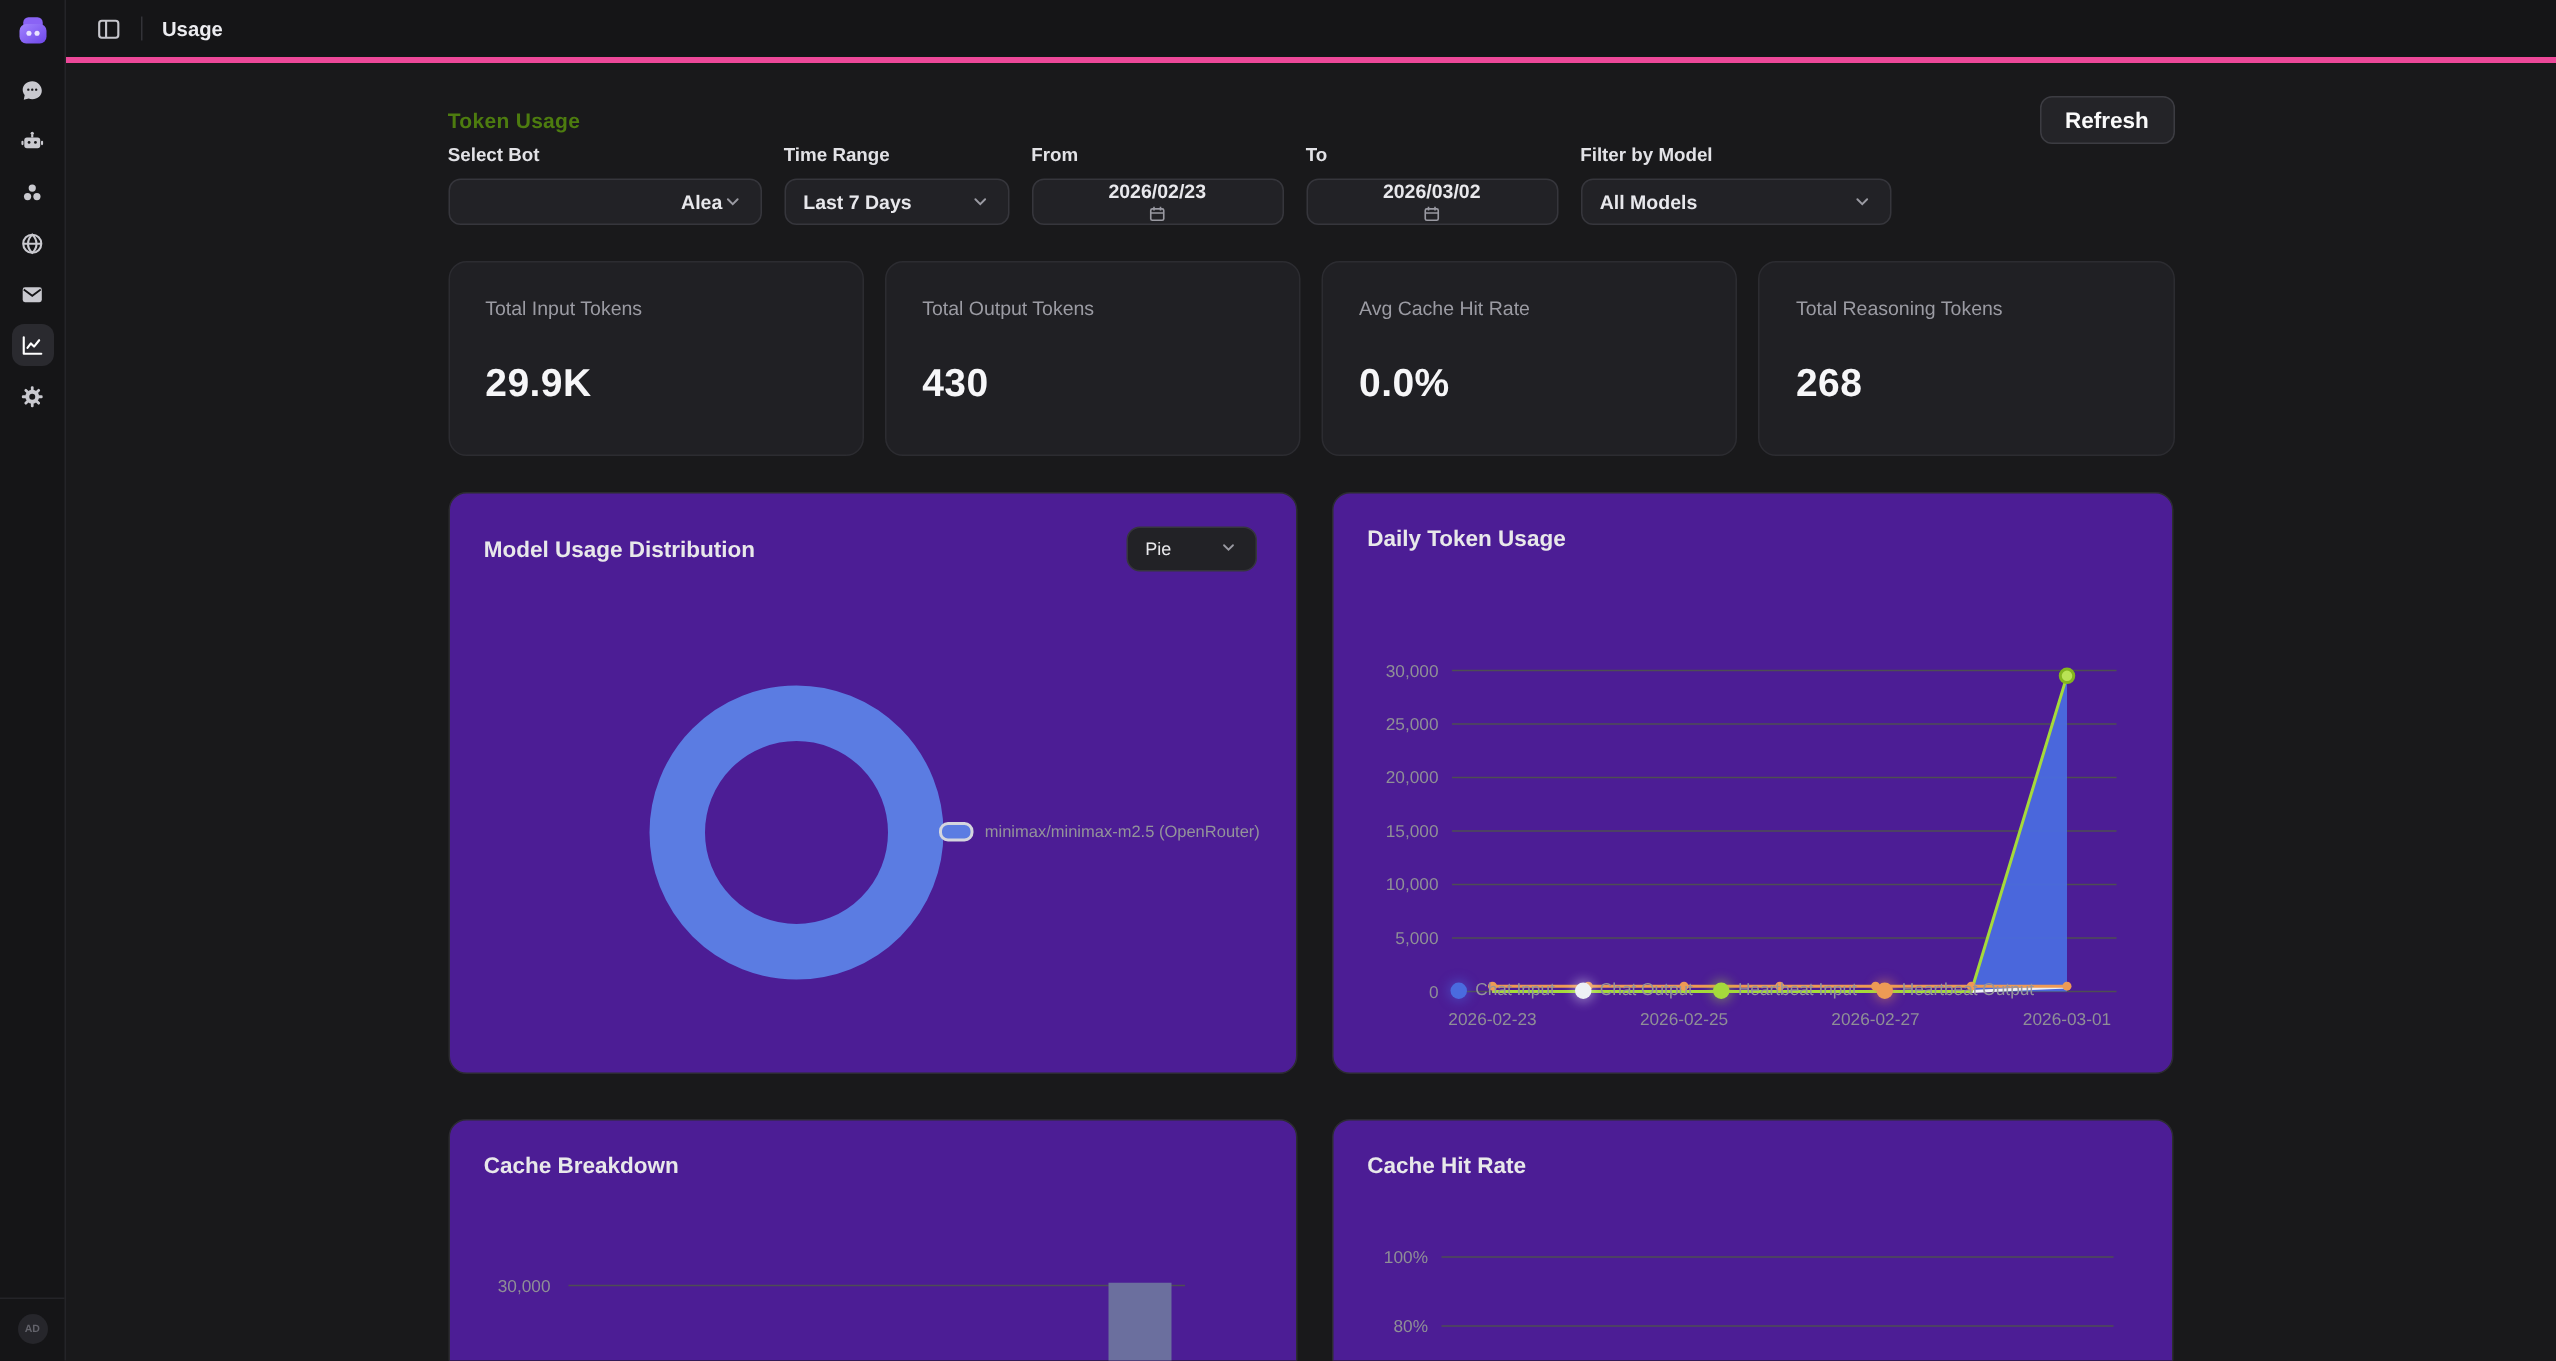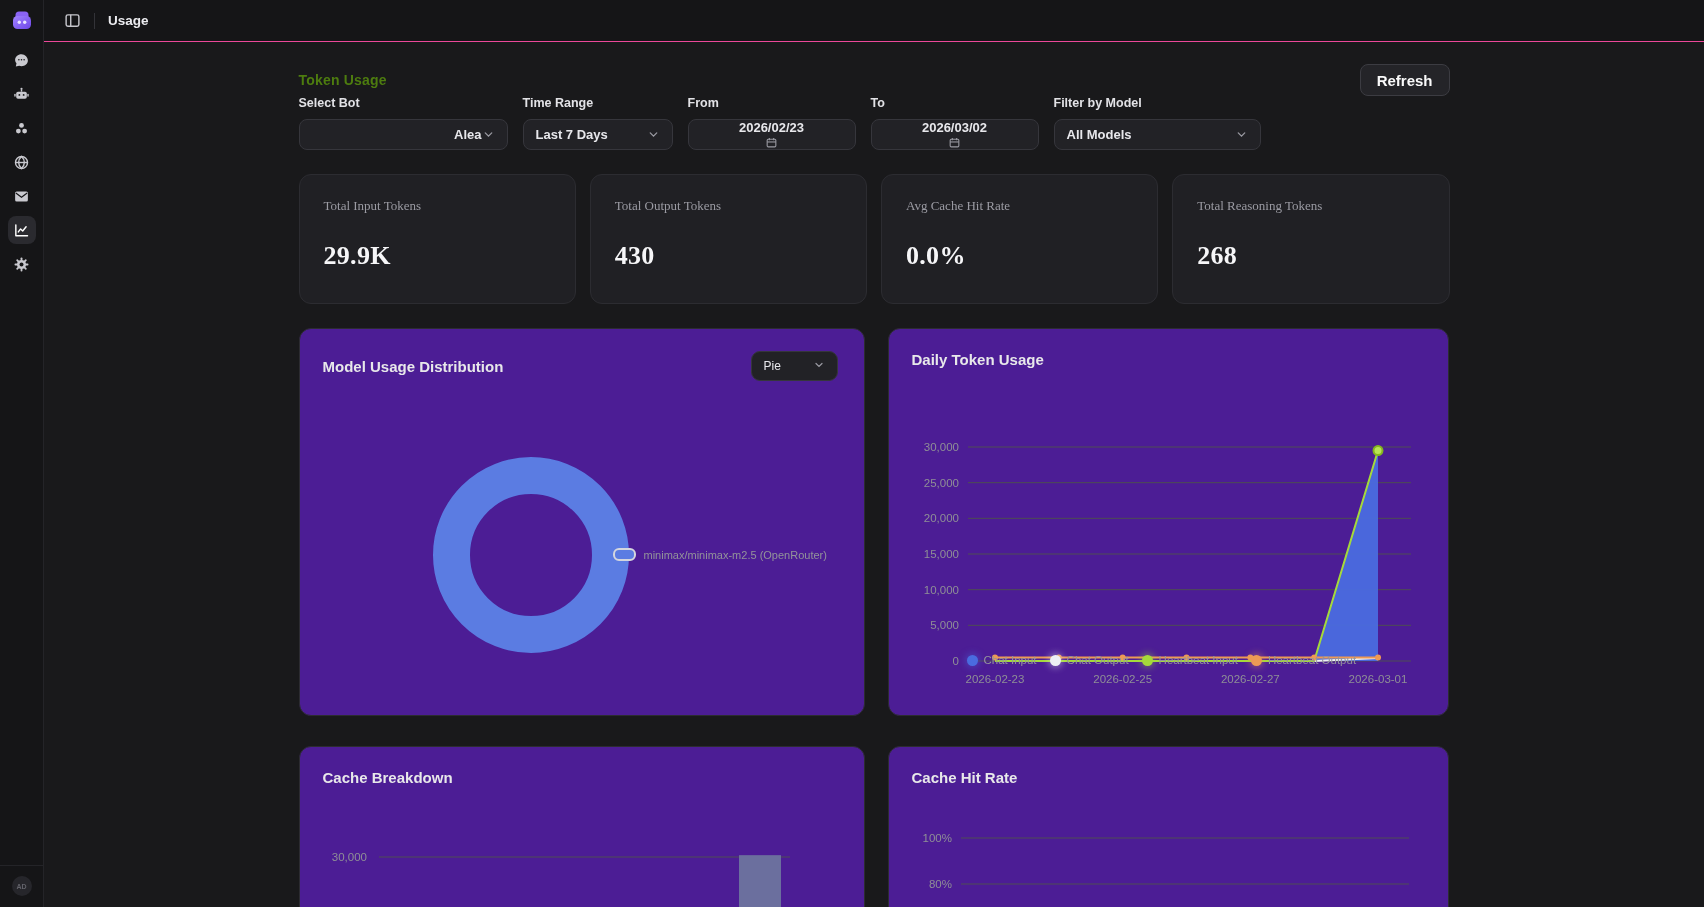--- a/index.html
+++ b/index.html
@@ -15,21 +15,21 @@
              display:flex; align-items:center; justify-content:center; color:#c9c9cf; cursor:pointer; }
   .nav-btn.active { background:#2a2a2f; color:#ffffff; }
   .nav-btn svg { display:block; }
   .sidebar-footer { margin-top:auto; width:100%; border-top:1px solid #242428;
                     display:flex; justify-content:center; padding:10px 0 11px; }
   .avatar { width:20px; height:20px; border-radius:50%; background:#26262b; color:#63636b;
             font-size:7px; font-weight:bold; display:flex; align-items:center; justify-content:center; }
 
   
   .topbar { position:fixed; left:44px; right:0; top:0; height:42px; background:#151517;
-            border-bottom:1px solid #ec4899; display:flex; align-items:center; padding:0 20px; gap:13px; z-index:10; }
+            border-bottom:4px solid #ec4899; display:flex; align-items:center; padding:0 20px; gap:13px; z-index:10; }
   .panel-toggle { background:none; border:none; color:#c6c6cc; cursor:pointer; display:flex; padding:0; }
   .topbar-divider { width:1px; height:16px; background:#333338; }
   .topbar-title { font-size:13.5px; font-weight:bold; color:#ececf0; }
 
   
   .main { position:absolute; left:44px; top:42px; right:0; bottom:0; overflow:hidden; background:#19191b; }
   .container { width:1151px; margin:0 auto; padding-top:22px; }
 
   .title-row { display:flex; justify-content:space-between; align-items:center; height:32px; }
   .page-h1 { font-size:14px; font-weight:bold; color:#4d7c0f; letter-spacing:.2px; }
@@ -38,42 +38,42 @@
 
   .filters { display:flex; gap:15px; }
   .filter-group { display:flex; flex-direction:column; gap:9px; }
   .filter-label { font-size:12.5px; font-weight:bold; color:#e2e2e6; }
   .control { height:31px; background:#222226; border:1px solid #36363c; border-radius:8px;
              display:flex; align-items:center; justify-content:space-between; padding:0 12px;
              font-size:13px; font-weight:bold; color:#e8e8ec; cursor:pointer; }
   .control .chev, .control .cal { color:#9a9aa2; display:flex; }
   .w-bot { width:209px;justify-content:flex-end; } .w-range { width:150px; } .w-date { width:168px;flex-direction:column; } .w-model { width:207px; }
 
-  .stats { display:flex; gap:14px; margin-top:24px;font-family:Liberation Serif, serif; }
+  .stats { display:flex; gap:14px; margin-top:24px; }
   .stat-card { flex:1; height:130px; background:#202024; border:1px solid #2c2c31; border-radius:12px;
                padding:23px 24px; }
   .stat-label { font-size:13px; color:#9b9ba3; }
   .stat-value { margin-top:27px; font-size:26px; font-weight:bold; color:#f6f6f8; letter-spacing:.3px; }
 
   .charts-row { display:flex; gap:23px; margin-top:24px; }
   .charts-row.bottom { margin-top:30px; }
   .chart-card { position:relative; background:#4c1d95; border:1px solid #2c2c31; border-radius:12px; overflow:hidden; }
   .card-pie   { width:566px; height:388px; }
   .card-daily { width:561px; height:388px; }
   .card-cb    { width:566px; height:330px; }
   .card-chr   { width:561px; height:330px; }
   .card-head  { display:flex; justify-content:space-between; align-items:center; padding:22px 26px 0 23px; }
   .card-title { font-size:15px; font-weight:bold; color:#e8e8ea; }
   .mini-select { width:87px; height:30px; background:#222226; border:1px solid #36363c; border-radius:9px;
                  display:flex; align-items:center; justify-content:space-between; padding:0 12px;
                  font-size:12px; color:#e8e8ec; cursor:pointer; }
   .chart-svg { position:absolute; left:0; top:0; pointer-events:none; }
   svg text { font-family:"Liberation Sans", sans-serif; }
 
-  .donut-legend { position:absolute; left:313px; top:219px; display:flex; align-items:center; gap:8px; }
+  .donut-legend { position:absolute; left:326px; top:219px; display:flex; align-items:center; gap:8px; }
   .donut-swatch { width:23px; height:13px; border-radius:6px; border:2px solid #d4d6de; }
   .donut-label { font-size:11px; color:#93939a; }
 
   .daily-legend { position:absolute; left:78px; top:325px; display:flex; align-items:center; gap:13px; }
   .dl-item { display:flex; align-items:center; gap:6px; }
   .dl-dot { width:11px; height:11px; border-radius:50%; }
   .dl-text { font-size:11.5px; color:#95959c; }
 </style>
 </head>
 <body>

